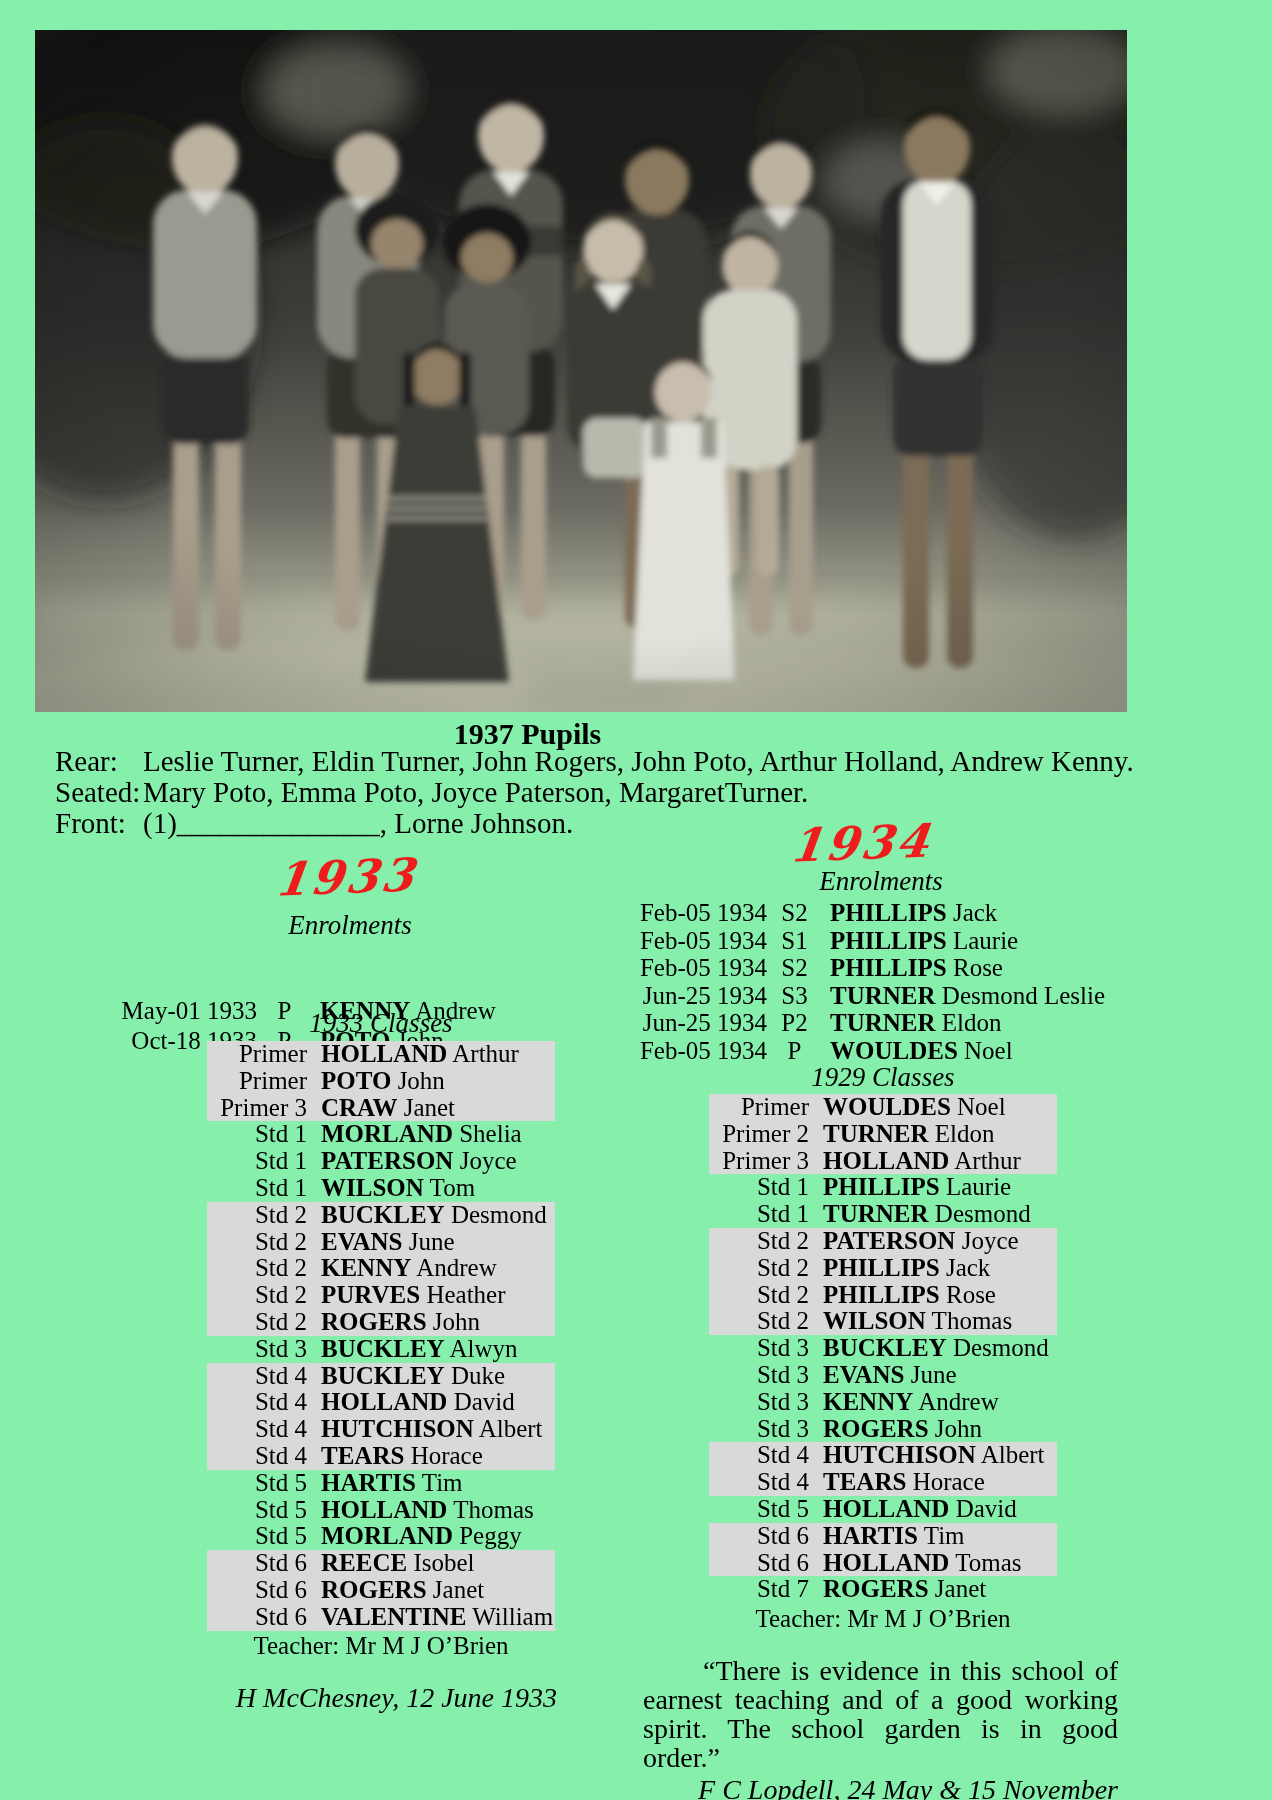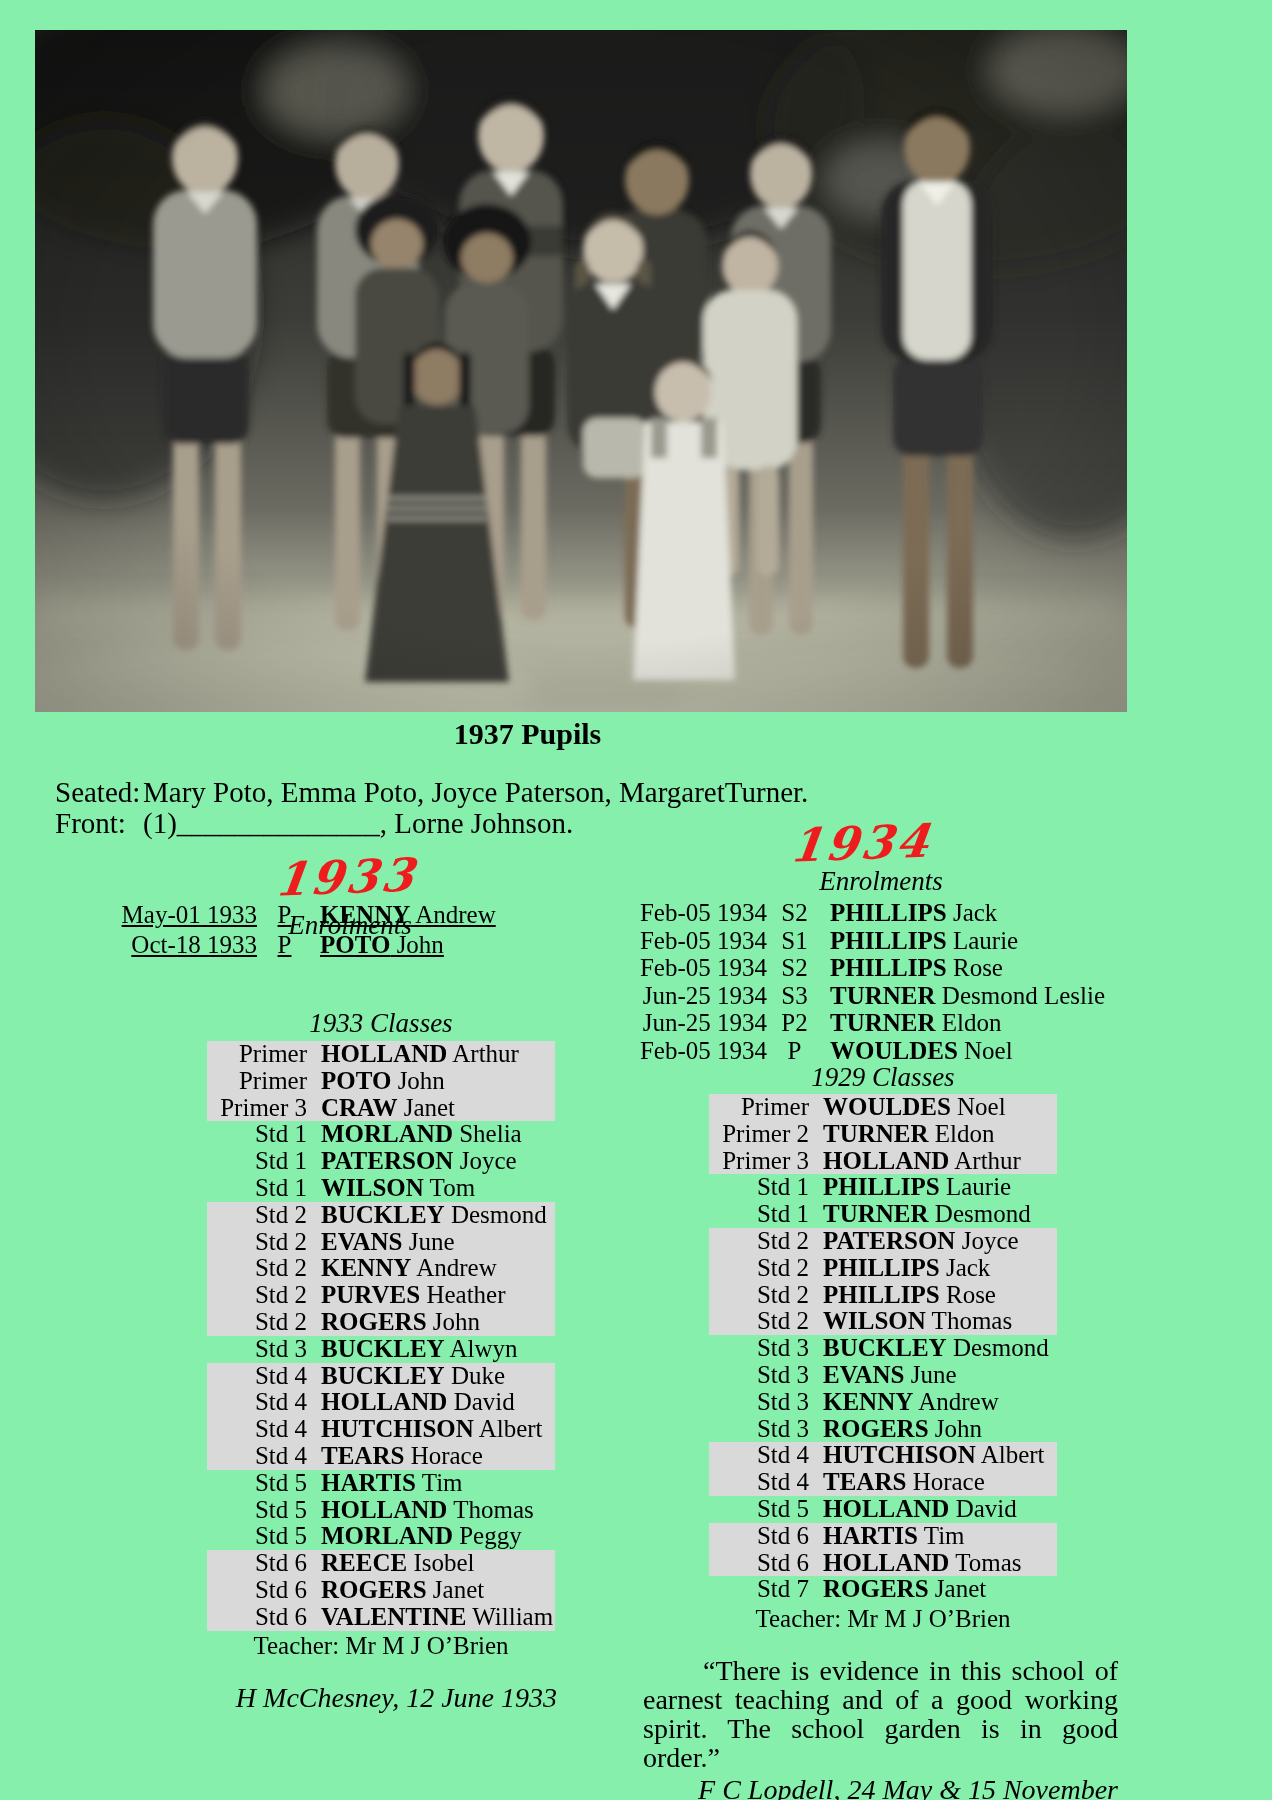--- a/index.html
+++ b/index.html
@@ -23,21 +23,21 @@
   .year-wrap{position:absolute;width:340px;text-align:center;}
   #year-1933{left:180px;top:850px;}
   #year-1934{left:695px;top:816px;}
   .list-title{position:absolute;font-style:italic;font-size:27px;text-align:center;}
   #enrol-title-1933{left:180px;top:910px;width:340px;}
   #enrol-title-1934{left:711px;top:866px;width:340px;}
   #classes-title-1933{left:207px;top:1008px;width:348px;}
   #classes-title-1934{left:709px;top:1062px;width:348px;}
   
   .enrol-list{position:absolute;}
-  #enrol-1933{left:100px;top:900px;text-decoration:underline;}
+  #enrol-1933{left:100px;top:996px;}
   #enrol-1934{left:610px;top:899px;}
   .enrol-row{display:flex;font-size:25px;line-height:27.5px;white-space:nowrap;}
   #enrol-1933 .enrol-row{line-height:30px;}
   .ecol-date{width:157px;text-align:right;}
   .ecol-code{width:55px;text-align:center;}
   .ecol-name{margin-left:8px;}
   
   .classes{position:absolute;width:348px;}
   #classes-1933{left:207px;top:1041px;}
   #classes-1934{left:709px;top:1094px;}
@@ -200,20 +200,23 @@
           <path d="M610 392 L598 650 L700 650 L688 392 Z" fill="#e2e2da"></path>
           <rect x="616" y="388" width="16" height="40" fill="#9a9a8e"></rect>
           <rect x="666" y="388" width="16" height="40" fill="#9a9a8e"></rect>
         </g>
       </g>
       <rect width="1092" height="682" fill="url(#vig)"></rect>
     </svg>
   </div>
 
   <div class="caption-title">1937 Pupils</div>
+  <div class="caption-row" id="cap-r0">
+    <span class="lbl">Rear:</span><span>Leslie Turner, Eldin Turner, John Rogers, John Poto, Arthur Holland, Andrew Kenny.</span>
+  </div>
   <div class="caption-row" id="cap-r1">
     <span class="lbl">Seated:</span><span>Mary Poto, Emma Poto, Joyce Paterson, MargaretTurner.</span>
   </div>
   <div class="caption-row" id="cap-r2">
     <span class="lbl">Front:</span><span>(1)______________, Lorne Johnson.</span>
   </div>
 
   <div class="year-wrap" id="year-1933">
     <span class="year-script">1933</span>
   </div>

